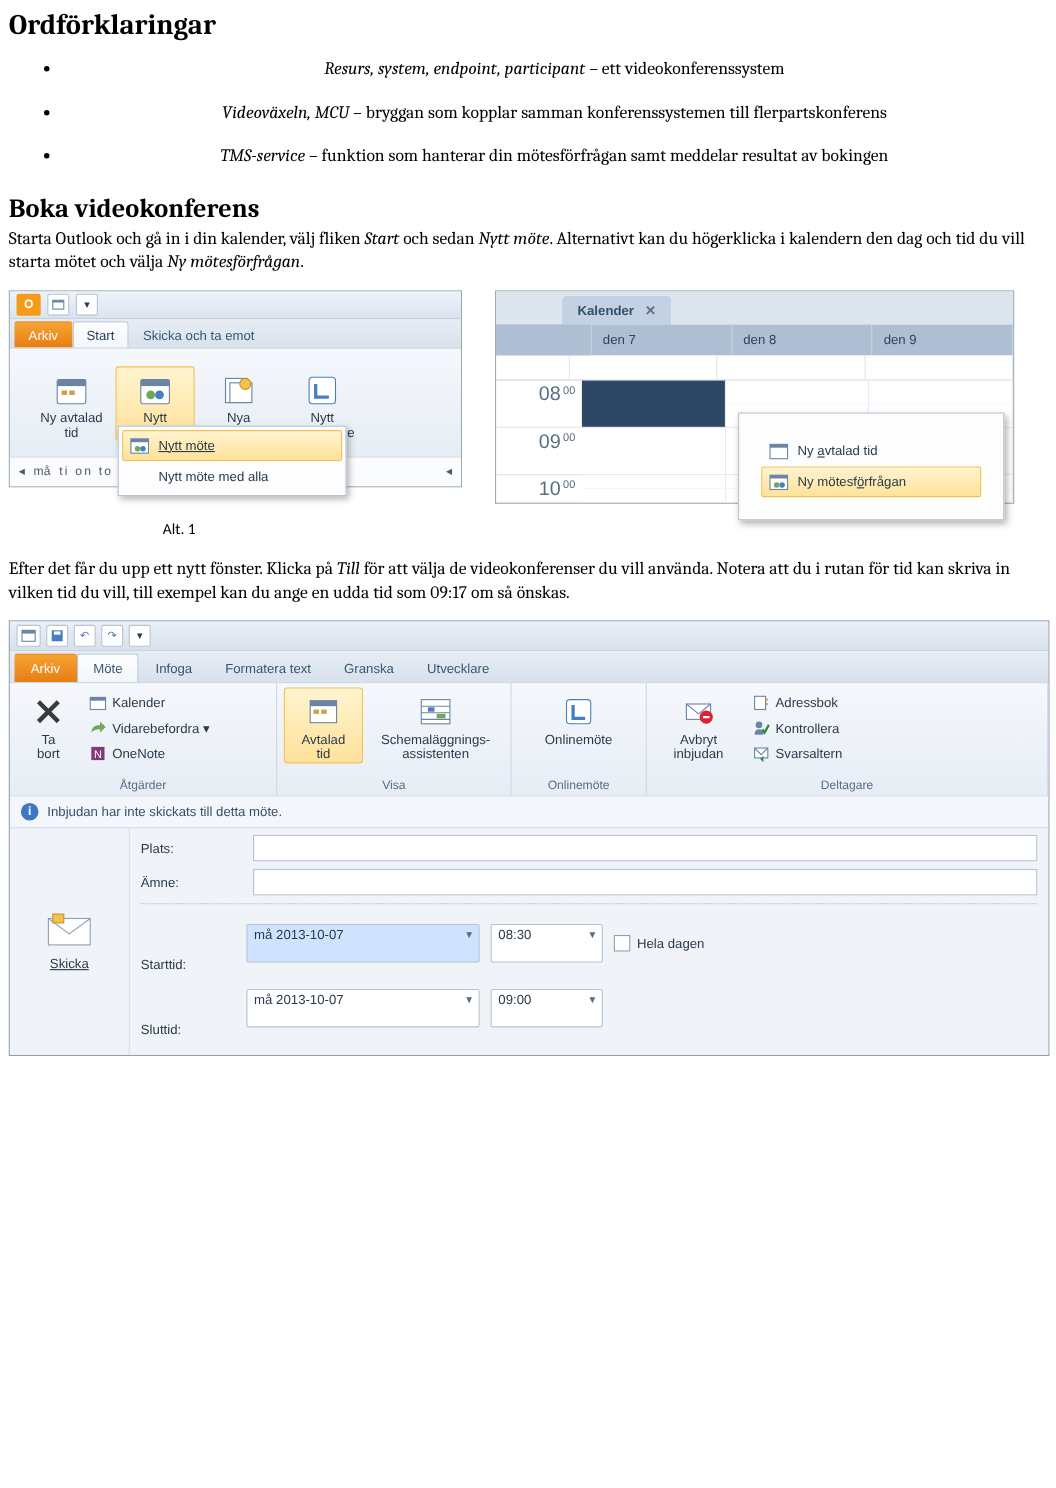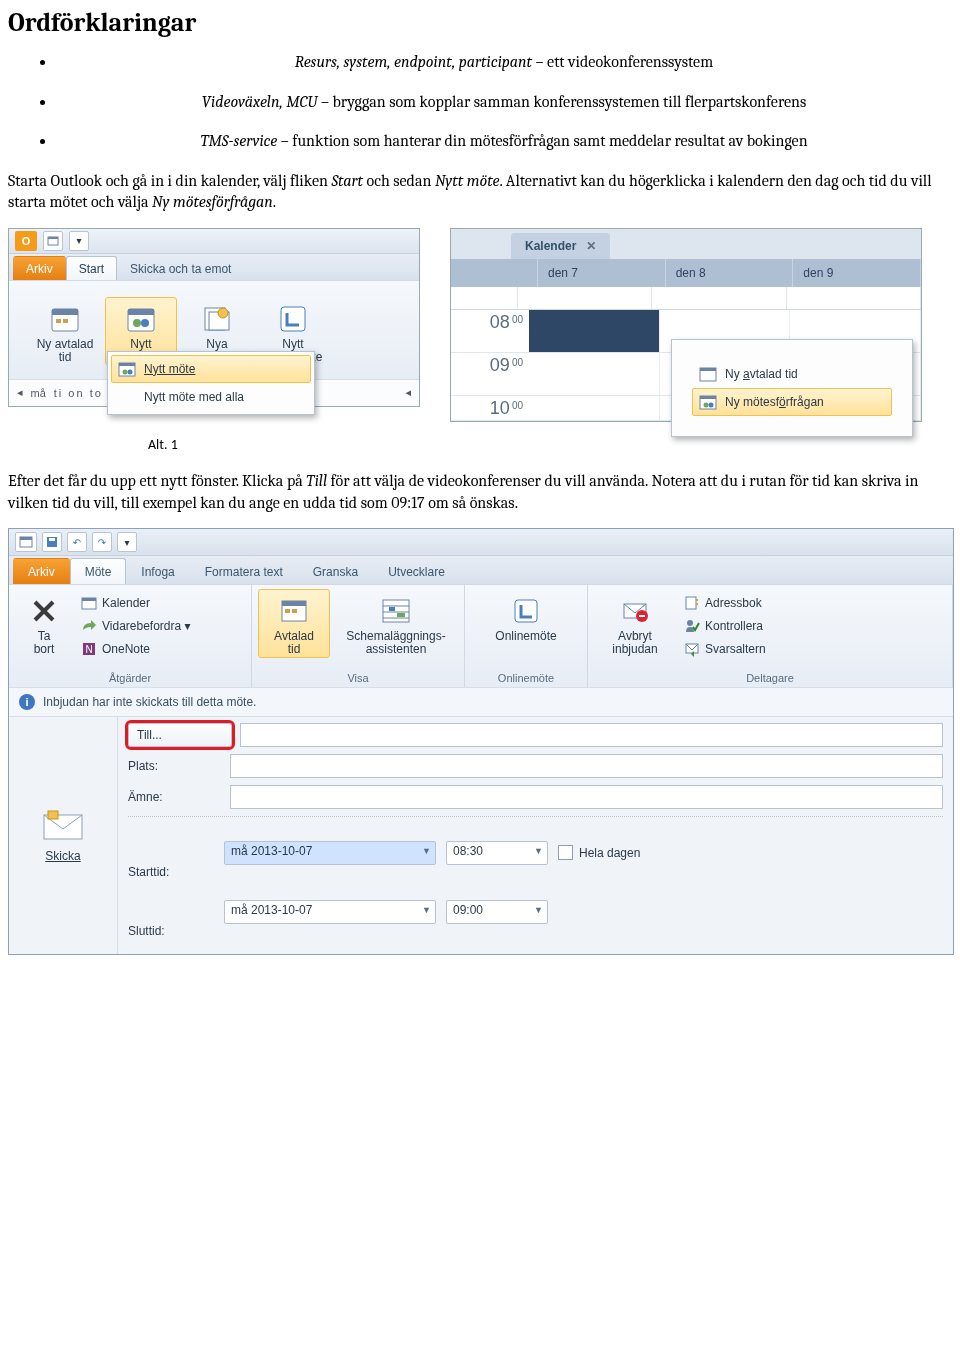--- a/index.html
+++ b/index.html
@@ -267,21 +267,21 @@
   .flabel.noborder{border:none;background:none;padding-left:0;}
   .flabel.hl { outline: 3px solid #e01b24; }
   .finput {
     flex:1; height:22px; border:1px solid #b7c3d3; background:#fff;
   }
   .dotline{ height:1px; border-top:1px dotted #b7c3d3; margin:4px 0 8px 0;}
   .dtrow{display:flex;align-items:center;gap:10px;margin-bottom:6px;}
   .dtrow .dlabel{width:86px;margin-top:39px;}
   .combo {
     display:flex;align-items:center;justify-content:space-between;
-    border:1px solid #b7c3d3;background:#fff;padding:2px 4px 6px 6px;border-radius:2px;gap:16px;
+    border:1px solid #b7c3d3;background:#fff;padding:2px 4px 17px 6px;border-radius:2px;gap:16px;
   }
   .combo .dd{font-size:9px;color:#5a6c80;margin-left:8px;}
   .chk{display:flex;align-items:center;gap:6px;}
   .chk .box{width:13px;height:13px;border:1px solid #8fa0b3;background:#fff;}
 </style>
 </head>
 <body>
 
 <div class="page">
 
@@ -292,20 +292,21 @@
       <span class="term">Resurs, system, endpoint, participant</span><span> – ett videokonferenssystem</span>
     </li>
     <li>
       <span class="term">Videoväxeln, MCU</span><span> – bryggan som kopplar samman konferenssystemen till flerpartskonferens</span>
     </li>
     <li>
       <span class="term">TMS-service</span><span> – funktion som hanterar din mötesförfrågan samt meddelar resultat av bokingen</span>
     </li>
   </ul>
 
+  <h2>Boka videokonferens</h2>
   <p class="body">
     <span>Starta Outlook och gå in i din kalender, välj fliken </span><span class="em">Start</span><span> och sedan </span><span class="em">Nytt möte</span><span>. Alternativt kan du högerklicka i kalendern den dag och tid du vill starta mötet och välja </span><span class="em">Ny mötesförfrågan</span><span>.</span>
   </p>
 
   <div class="shot-row">
 
     <div class="shot-col">
     <div class="shot1">
       <div class="qat">
         <div class="obtn">O</div>
@@ -653,24 +654,20 @@
           <svg width="46" height="34" viewBox="0 0 46 34">
               <rect x="4" y="6" width="38" height="24" fill="#fff" stroke="#8fa0b3"></rect>
               <path d="M4 6 L23 20 L42 6" stroke="#8fa0b3" fill="none"></path>
               <rect x="8" y="2" width="10" height="8" fill="#f3c14f" stroke="#c9921a"></rect>
             </svg>
         </div>
         <div style="text-decoration:underline;">Skicka</div>
       </div>
       <div class="fieldcol">
         <div class="frow">
-          <div class="flabel hl">Till...</div>
-          <div class="finput"></div>
-        </div>
-        <div class="frow">
           <div class="flabel noborder">Plats:</div>
           <div class="finput"></div>
         </div>
         <div class="frow">
           <div class="flabel noborder">Ämne:</div>
           <div class="finput"></div>
         </div>
         <div class="dotline"></div>
         <div class="dtrow">
           <div class="dlabel">Starttid:</div>

